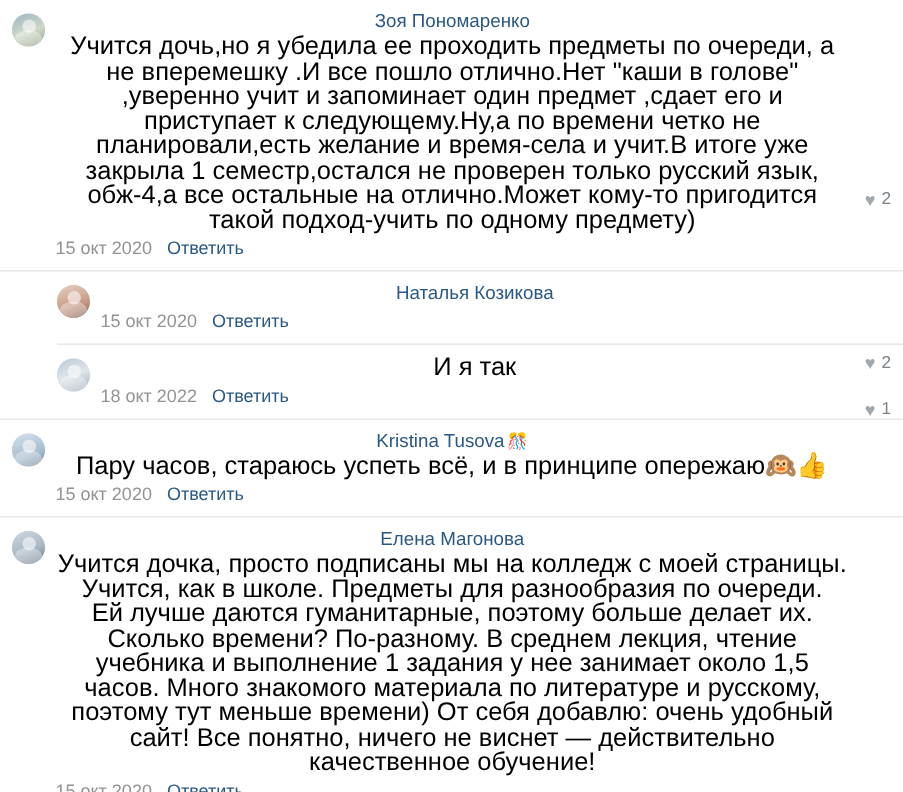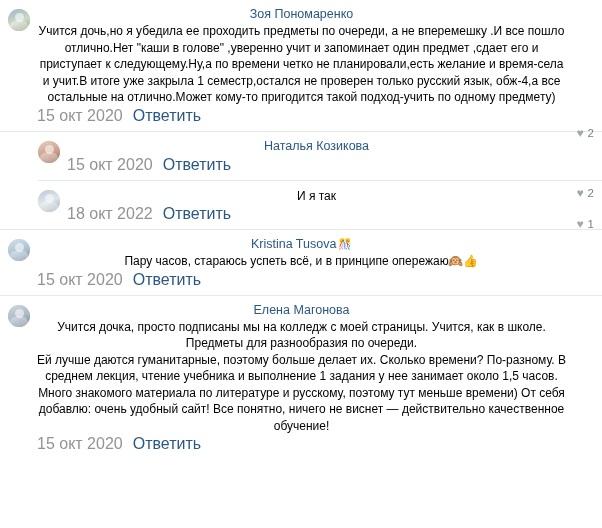--- a/index.html
+++ b/index.html
@@ -80,32 +80,32 @@
     margin-bottom: 1px;
     display: inline-block;
     cursor: pointer;
   }
   .badge-emoji {
     font-size: 11px;
     margin-left: 2px;
   }
   .text {
     color: #000000;
-    font-size: 12px;
+    font-size: 17px;
     line-height: 16.5px;
     white-space: pre-wrap;
     word-wrap: break-word;
   }
   .text .mention {
     color: #2a5885;
     cursor: pointer;
   }
   .meta {
     margin-top: 3px;
-    font-size: 16px;
+    font-size: 12px;
     line-height: 14px;
     display: flex;
     align-items: center;
     gap: 10px;
   }
   .date {
     color: #939393;
   }
   .reply-link {
     color: #2a5885;

